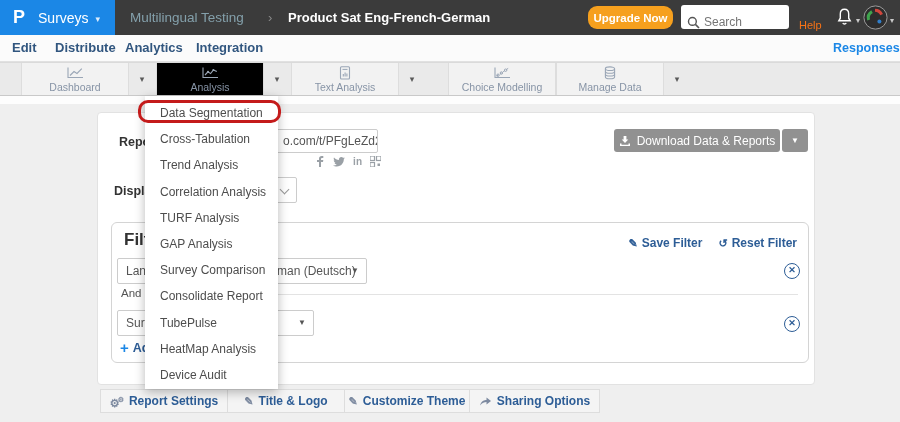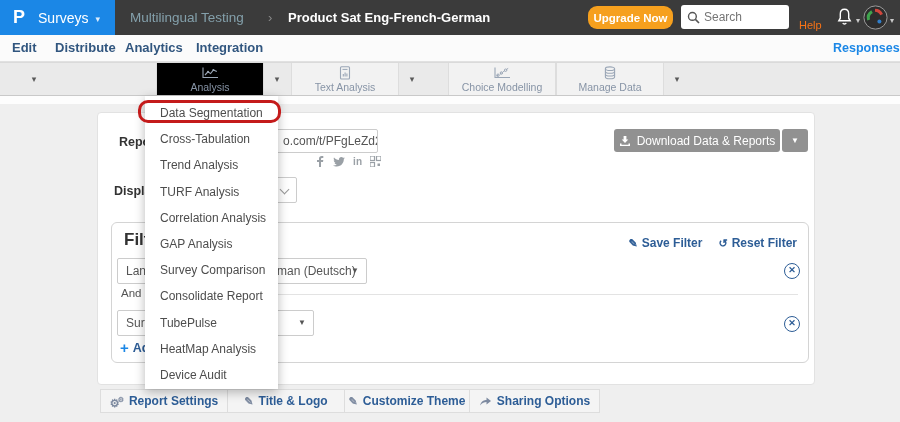--- a/index.html
+++ b/index.html
@@ -10,21 +10,21 @@
   
   .topbar{position:absolute;left:0;top:0;width:900px;height:35px;background:#3b3b3b;z-index:5}
   .logo-block{position:absolute;left:0;top:0;width:115px;height:35px;background:#1b87e6;display:flex;align-items:center;cursor:pointer}
   .logo-mark{color:#fff;font-weight:bold;font-size:18px;margin-left:13px;transform:scaleY(1.05)}
   .product-name{color:#fff;font-size:14px;margin-left:13px;font-weight:400}
   .hdr-caret{color:#dcecfb;font-size:9px;margin-left:7px;margin-top:2px}
   .crumb-folder{position:absolute;left:130px;top:0;line-height:35px;color:#84a0ab;font-size:13.5px;cursor:pointer}
   .crumb-sep{position:absolute;left:268px;top:0;line-height:35px;color:#8a8a8a;font-size:13px}
   .crumb-survey{position:absolute;left:288px;top:0;line-height:35px;color:#fff;font-size:13px;font-weight:600}
   .upgrade-btn{position:absolute;left:588px;top:6px;width:85px;height:23px;background:#f6a01e;border:none;border-radius:9px;color:#fff;font-size:11.5px;font-weight:bold;cursor:pointer;font-family:inherit}
-  .search-box{position:absolute;left:681px;top:5px;width:108px;height:24px;background:#fff;border-radius:3px;display:flex;align-items:center;padding:0 6px}
+  .search-box{position:absolute;left:681px;top:5px;width:108px;height:24px;background:#fff;border-radius:3px;display:flex;align-items:flex-end;padding:0 6px}
   .search-box input{border:none;outline:none;width:80px;font-size:12px;color:#444;margin-left:4px;font-family:inherit;background:transparent}
   .help-link{position:absolute;left:799px;top:8px;line-height:35px;color:#f97316;font-size:11px;cursor:pointer}
   .bell-wrap{position:absolute;left:836px;top:7px;display:flex;align-items:center;cursor:pointer}
   .bell-caret{color:#c9c9c9;font-size:8px;margin-left:3px;margin-top:6px}
   .avatar-wrap{position:absolute;left:863px;top:5px;display:flex;align-items:center;cursor:pointer}
   .avatar-caret{color:#c9c9c9;font-size:8px;margin-left:2px;margin-top:6px}
 
   
   .subnav{position:absolute;left:0;top:35px;width:900px;height:27px;background:#fbfbfb;border-bottom:1px solid #e1e1e1;z-index:4}
   .subnav a{position:absolute;top:0;line-height:26px;font-size:13px;font-weight:600;color:#31567f;text-decoration:none;cursor:pointer}
@@ -138,20 +138,29 @@
   <div class="subnav">
     <a class="nav-edit">Edit</a>
     <a class="nav-distribute">Distribute</a>
     <a class="nav-analytics">Analytics</a>
     <a class="nav-integration">Integration</a>
     <span class="responses">Responses: 3</span>
   </div>
 
   <div class="toolbar">
     <div class="tb-group g0">
+      <div class="tb-btn">
+        <span>
+          <svg width="20" height="14" viewBox="0 0 20 14">
+              <path d="M3 1.5 V11.5 H18" fill="none" stroke="#9aa6b6" stroke-width="1.1"></path>
+              <path d="M5 9.5 L9 5.5 L12 7.5 L16.8 2.6" fill="none" stroke="#9aa6b6" stroke-width="1.1"></path>
+            </svg>
+        </span>
+        <span class="tb-label">Dashboard</span>
+      </div>
       <div class="tb-caret">▾</div>
     </div>
     <div class="tb-group g1">
       <div class="tb-btn active">
         <span>
           <svg width="20" height="14" viewBox="0 0 20 14">
               <path d="M3 1.5 V11.5 H18" fill="none" stroke="#9aa6b6" stroke-width="1.1"></path>
               <path d="M5 9 L8 5.8 L10.6 7.6 L13.4 4 L16.8 5.6" fill="none" stroke="#9aa6b6" stroke-width="1.1"></path>
               <circle cx="8" cy="5.8" r="1" fill="#9aa6b6"></circle>
               <circle cx="13.4" cy="4" r="1" fill="#9aa6b6"></circle>
@@ -284,22 +293,22 @@
         <span class="plus-ic">+</span>
         <span class="add-txt">Add</span>
       </div>
     </div>
   </div>
 
   <div class="menu">
     <div class="menu-item">Data Segmentation</div>
     <div class="menu-item">Cross-Tabulation</div>
     <div class="menu-item">Trend Analysis</div>
+    <div class="menu-item">Correlation Analysis</div>
     <div class="menu-item">TURF Analysis</div>
-    <div class="menu-item">Correlation Analysis</div>
     <div class="menu-item">GAP Analysis</div>
     <div class="menu-item">Survey Comparison</div>
     <div class="menu-item">Consolidate Report</div>
     <div class="menu-item">TubePulse</div>
     <div class="menu-item">HeatMap Analysis</div>
     <div class="menu-item">Device Audit</div>
   </div>
   <div class="annotation-box"></div>
 
   <div class="footer-tabs">

